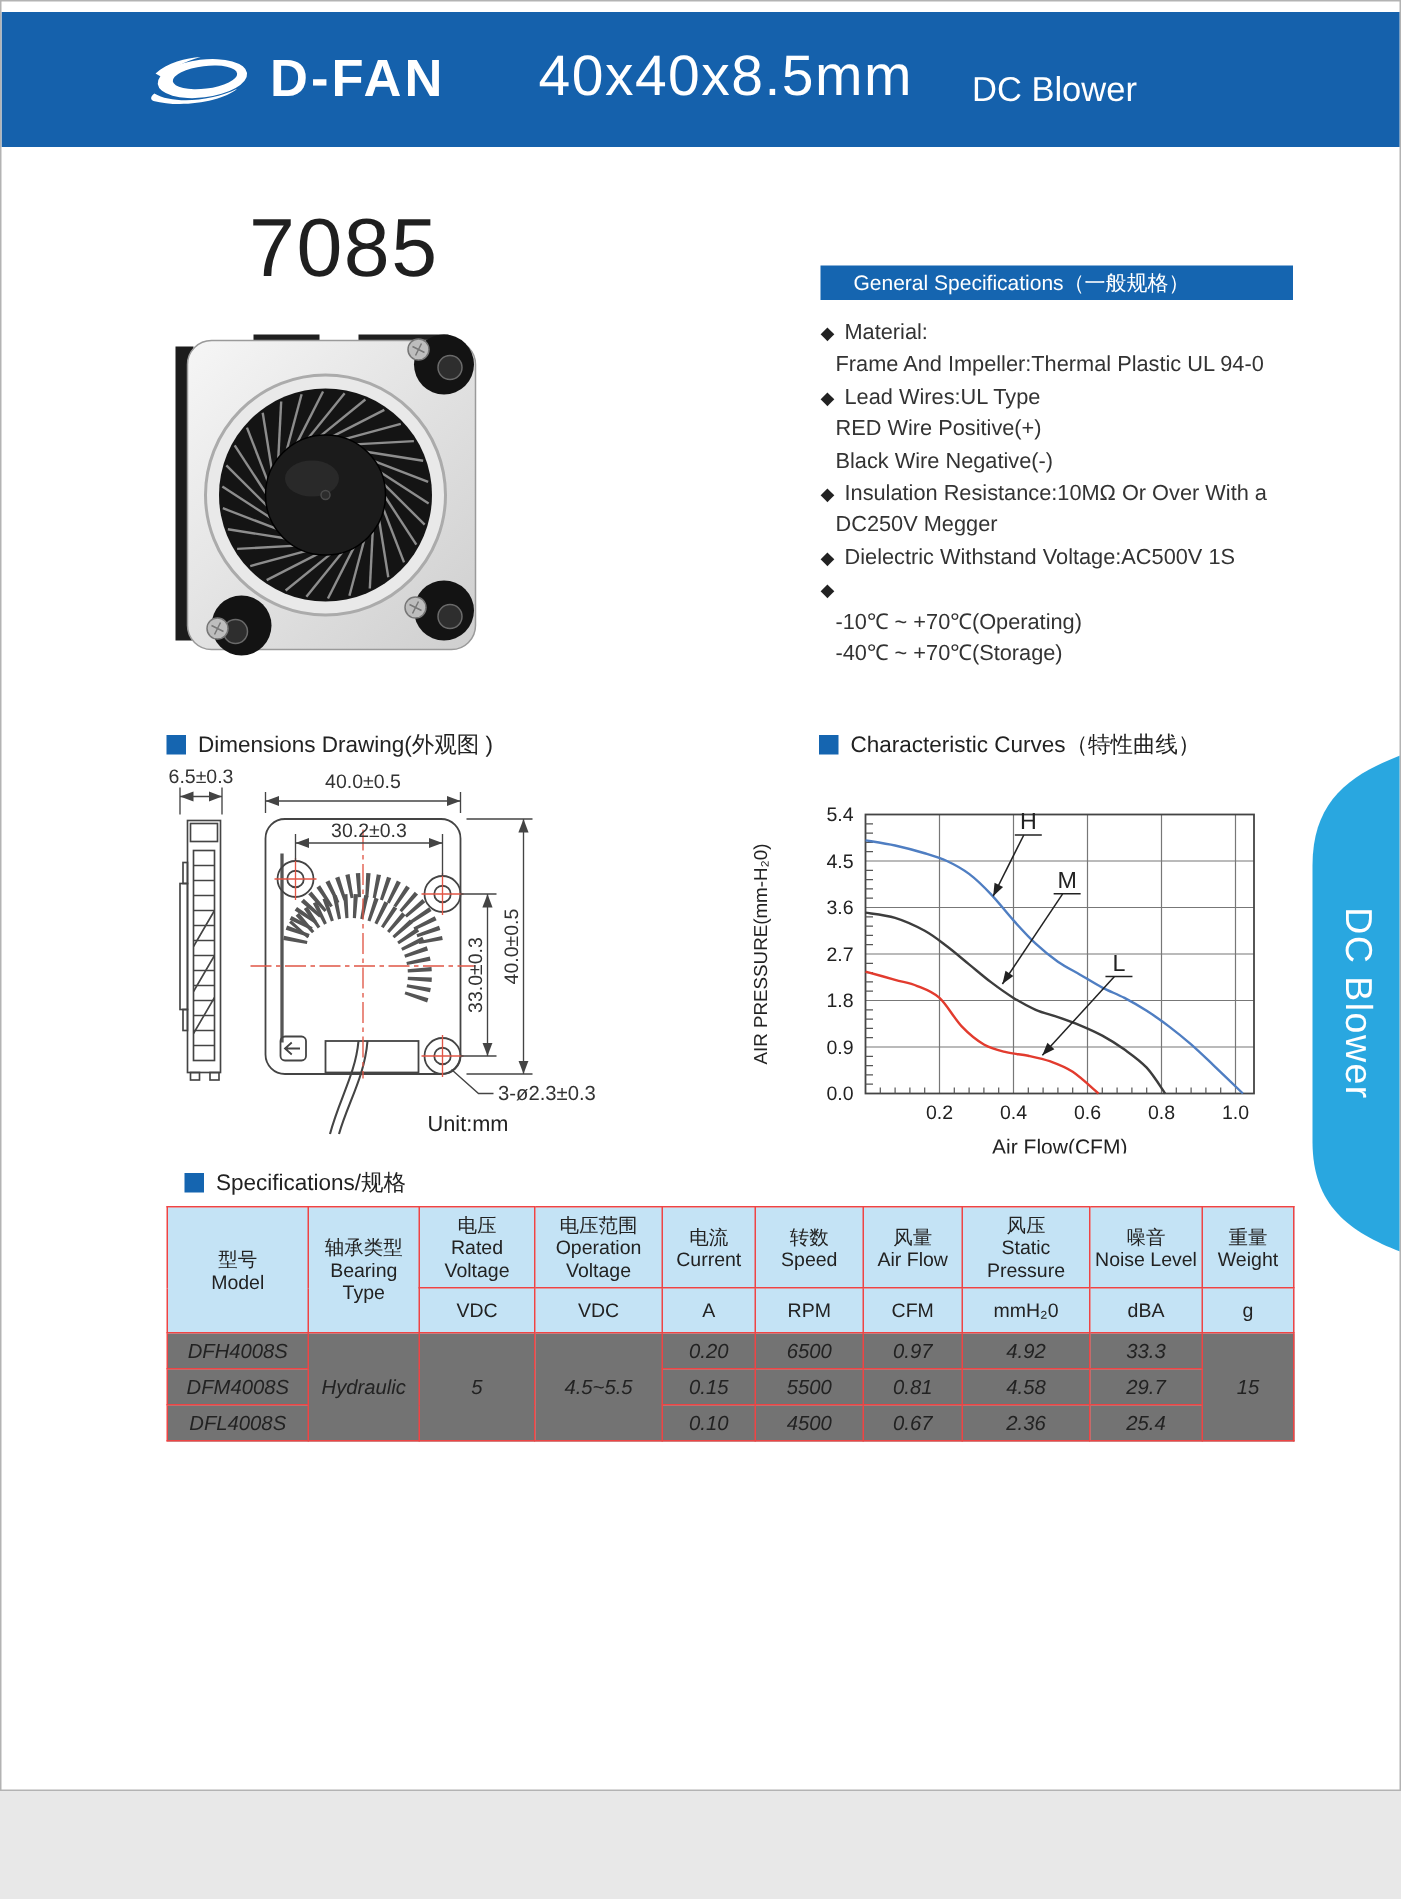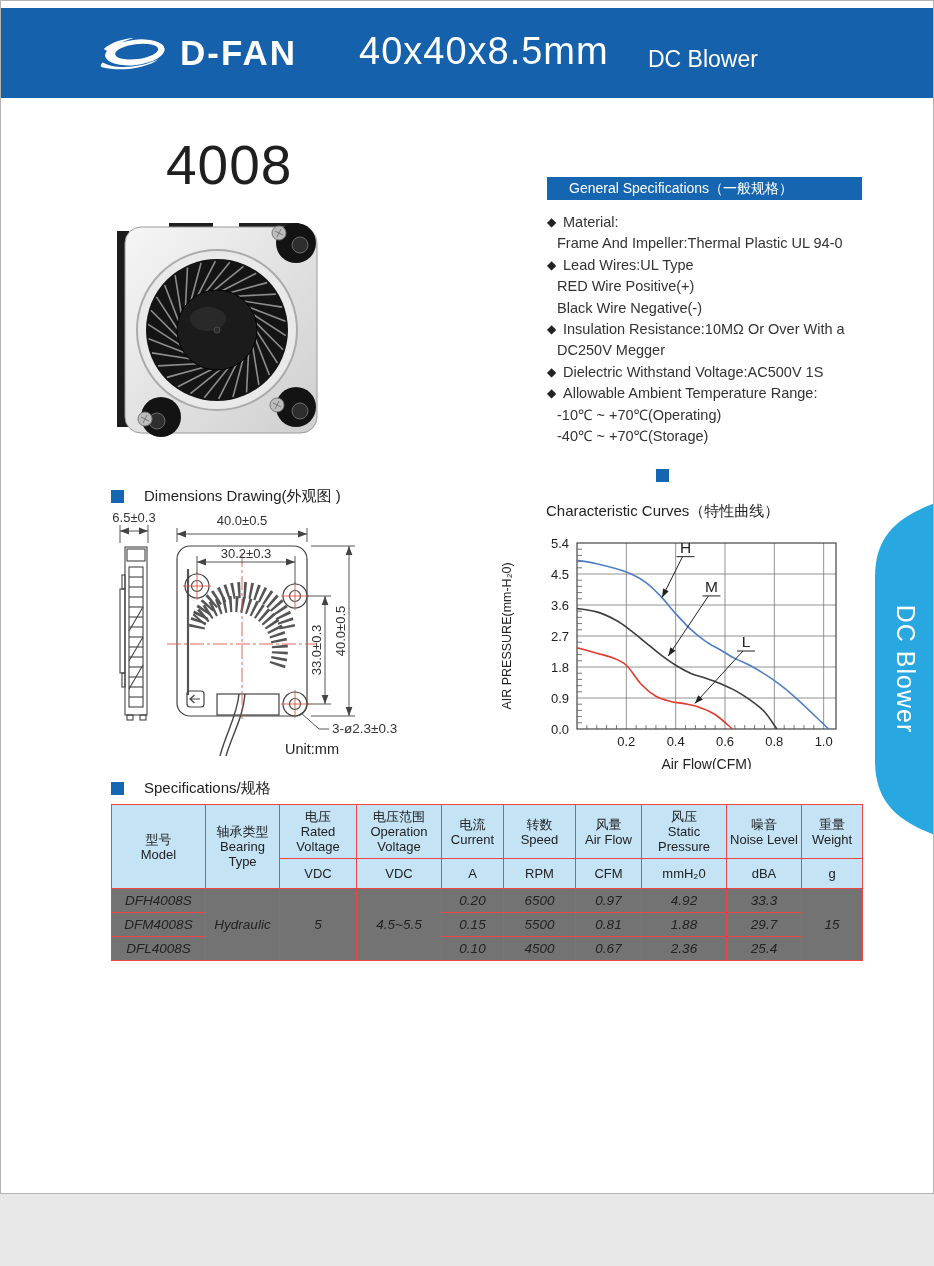--- a/index.html
+++ b/index.html
@@ -17,25 +17,25 @@
   
   .photo{position:absolute;left:110px;top:214px;}
   
   .gs-bar{position:absolute;left:546px;top:176px;width:315px;height:23px;background:#1565b0;
           color:#fff;font-size:14px;line-height:23px;padding-left:22px;box-sizing:border-box;}
   .gs-list{position:absolute;left:546px;top:211px;width:340px;font-size:14.5px;color:#333;line-height:21.4px;}
   .gs-item{display:flex;}
   .gs-item .gsb{width:16px;font-size:12px;line-height:21.4px;color:#222;}
   .gs-item.cont{padding-left:10px;}
   
-  .sec-title{position:absolute;display:flex;align-items:center;gap:20px;font-size:15px;color:#222;justify-content:center;}
+  .sec-title{position:absolute;display:flex;align-items:center;gap:8px;font-size:15px;color:#222;justify-content:center;}
   .sec-sq{width:13px;height:13px;background:#1565b0;flex:0 0 auto;}
   #sec-dims{left:110px;top:486px;}
-  #sec-curves{left:545px;top:468px;flex-direction:column;}
-  #sec-specs{left:110px;top:778px;}
+  #sec-curves{left:545px;top:486px;}
+  #sec-specs{left:122px;top:778px;}
   .dims-svg{position:absolute;left:98px;top:510px;}
   .chart-svg{position:absolute;left:496px;top:512px;}
   .tab-svg{position:absolute;left:870px;top:502px;}
   
   .spec-table{position:absolute;left:110px;top:803px;border-collapse:collapse;table-layout:fixed;}
   .spec-table th,.spec-table td{border:1px solid #ef4444;text-align:center;vertical-align:middle;
         font-weight:normal;padding:0 2px;}
   .spec-table th{background:#c4e3f5;font-size:13px;color:#222;line-height:15px;}
   .spec-table .h-name{height:53px;}
   .spec-table .h-unit{height:29px;}
@@ -63,21 +63,21 @@
           <path d="M10,40 C28,54 70,57 102,46 C84,58 38,60 8,48 C4,46 6,42 10,40 Z" fill="#ffffff"></path>
           <path d="M14,18 C28,8 50,5 66,6 C48,9 32,14 22,24 Z" fill="#ffffff"></path>
         </g>
       </svg>
       <span class="logo-text">D-FAN</span>
     </div>
     <div class="size-title">40x40x8.5mm</div>
     <div class="product-type">DC Blower</div>
   </div>
 
-  <div class="model-title">4008</div>
+  <div class="model-title">7085</div>
 
   <svg class="photo" width="212" height="226" viewBox="0 0 212 226">
     <rect x="6" y="16" width="12" height="196" fill="#1c1c1c"></rect>
     <rect x="58" y="8" width="44" height="9" fill="#1f1f1f"></rect>
     <rect x="128" y="8" width="60" height="9" fill="#1f1f1f"></rect>
     <defs>
       <linearGradient id="faceGrad" x1="0" y1="0" x2="1" y2="1">
         <stop offset="0" stop-color="#f6f6f6"></stop>
           <stop offset="0.5" stop-color="#e2e2e2"></stop>
           <stop offset="1" stop-color="#cfcfcf"></stop>
@@ -168,21 +168,20 @@
       </div>
       <div class="gs-item cont">
         <span>DC250V Megger</span>
       </div>
       <div class="gs-item">
         <span class="gsb">◆</span>
         <span>Dielectric Withstand Voltage:AC500V 1S</span>
       </div>
       <div class="gs-item">
         <span class="gsb">◆</span>
-        <span>Allowable Ambient Temperature Range:</span>
       </div>
       <div class="gs-item cont">
         <span>-10℃ ~ +70℃(Operating)</span>
       </div>
       <div class="gs-item cont">
         <span>-40℃ ~ +70℃(Storage)</span>
       </div>
     </div>
 
   <div class="sec-title" id="sec-dims">
@@ -460,21 +459,21 @@
           <td>0.97</td>
           <td>4.92</td>
           <td>33.3</td>
           <td rowspan="3">15</td>
         </tr>
         <tr>
           <td>DFM4008S</td>
           <td>0.15</td>
           <td>5500</td>
           <td>0.81</td>
-          <td>1.88</td>
+          <td>4.58</td>
           <td>29.7</td>
         </tr>
         <tr>
           <td>DFL4008S</td>
           <td>0.10</td>
           <td>4500</td>
           <td>0.67</td>
           <td>2.36</td>
           <td>25.4</td>
         </tr>

